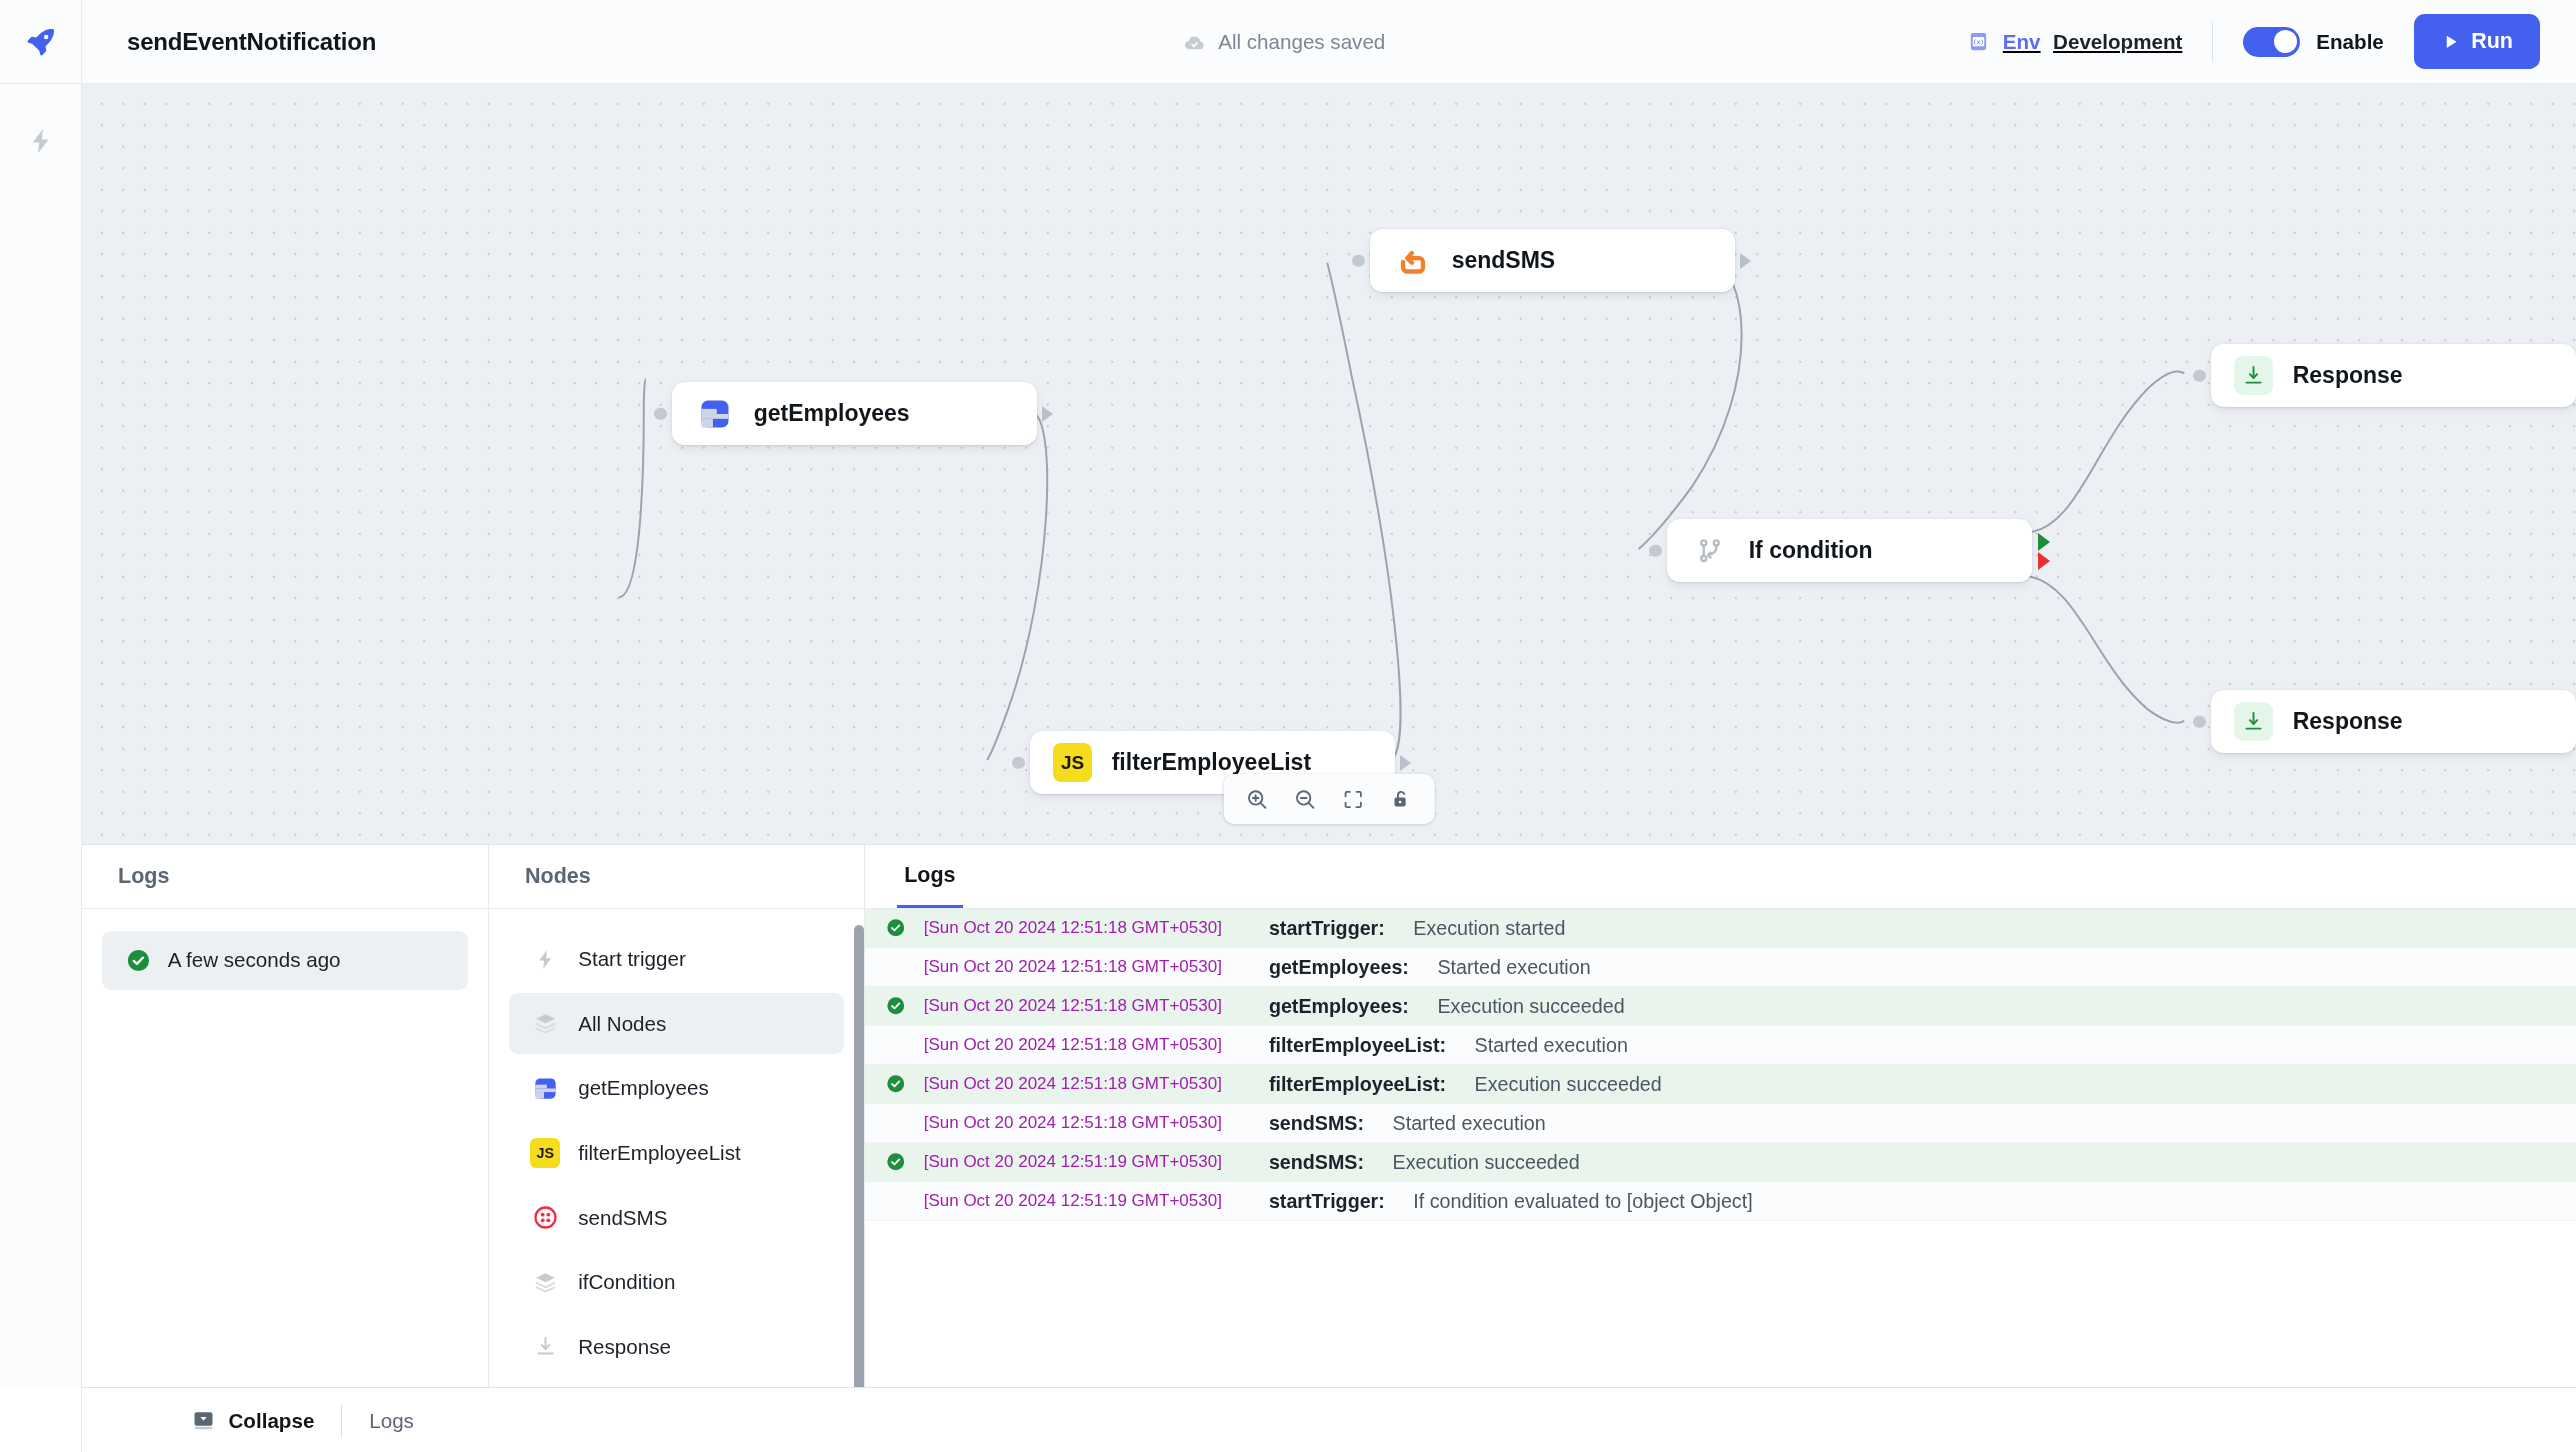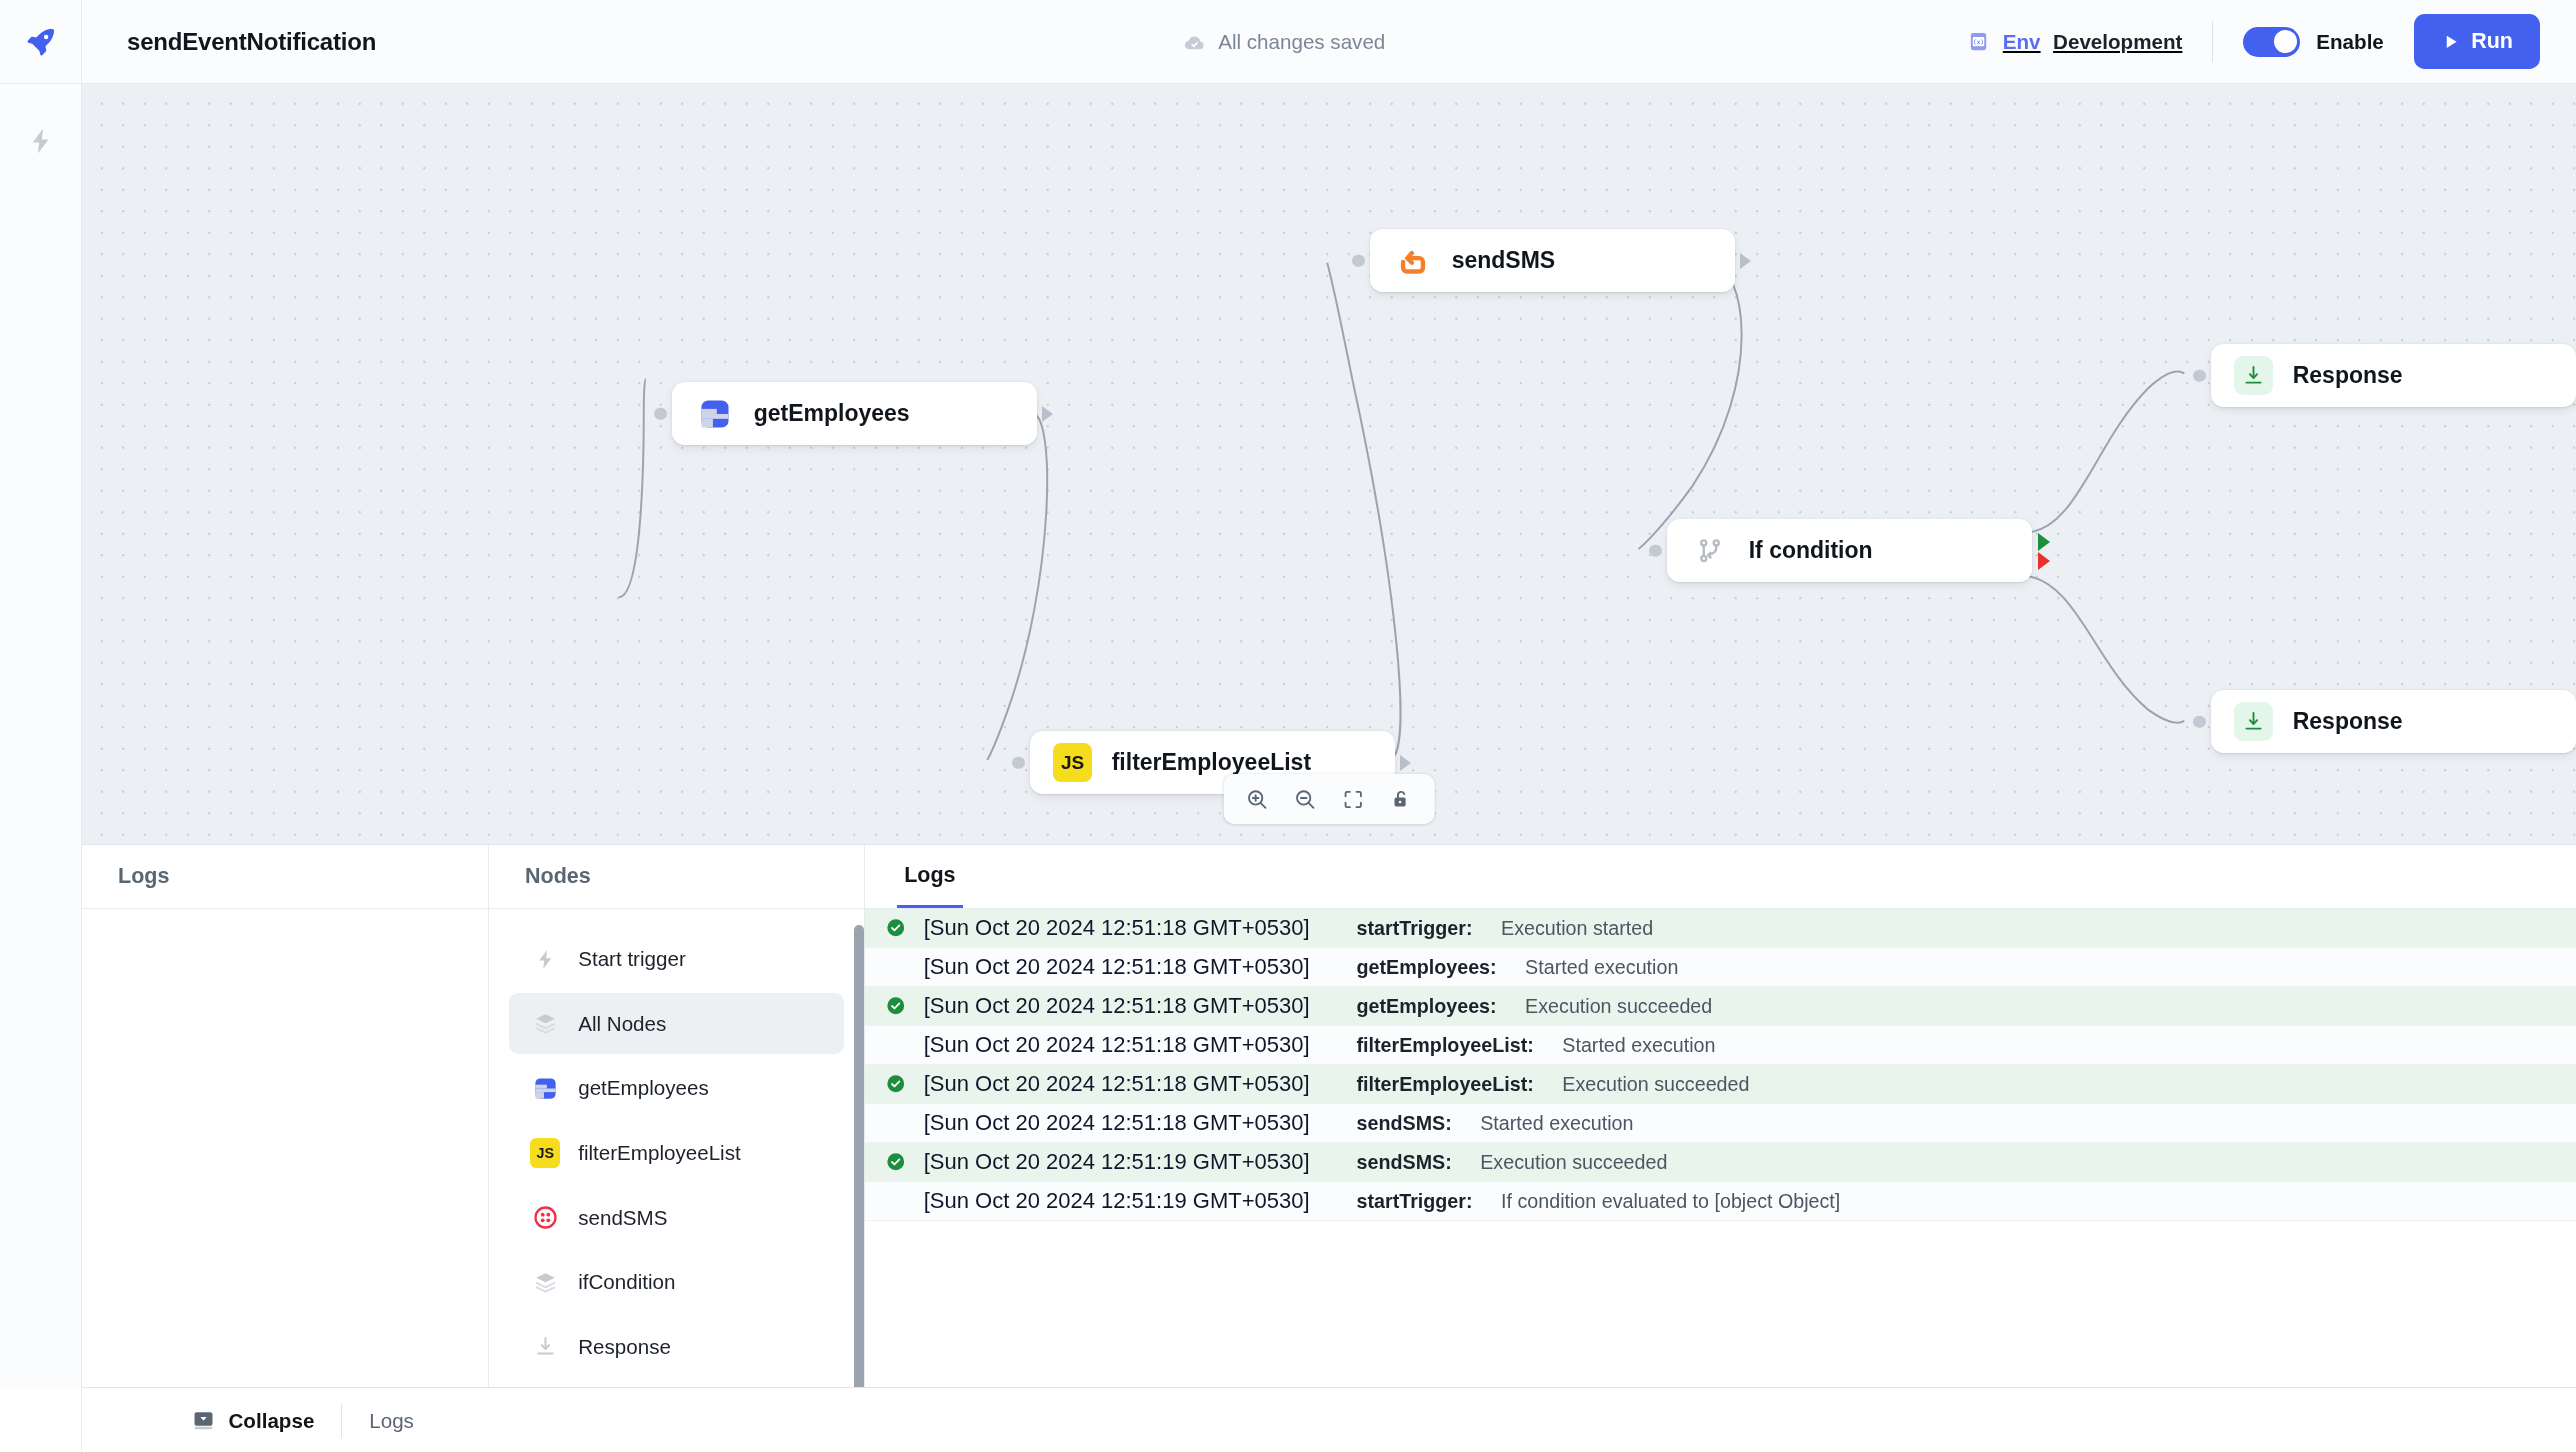--- a/index.html
+++ b/index.html
@@ -161,21 +161,21 @@
     border-radius: 5.4px; background: #9aa3ae; cursor: pointer;
   }
 
   .log-rows { font-size: 0; }
   .log-row {
     display: flex; align-items: center; height: 39px; padding-left: 19.7px; gap: 16px;
     background: #fbfcfd; border-bottom: 0.9px solid #f0f2f5;
   }
   .log-row.ok { background: #e9f5ec; }
   .log-badge { width: 23px; flex: 0 0 23px; display: flex; align-items: center; justify-content: center; }
-  .log-time { font-size: 22px; color: #0f172a; white-space: nowrap; }
+  .log-time { font-size: 17px; color: #a21caf; white-space: nowrap; }
   .log-node { font-size: 19.7px; color: #1c222b; font-weight: 700; margin-left: 31px; white-space: nowrap; text-align: right; }
   .log-msg { font-size: 19.7px; color: #4b5662; margin-left: 12.5px; white-space: nowrap; }
 
   .statusbar {
     height: 66px; flex: 0 0 66px; border-top: 0.9px solid #e1e5ea; background: #fff;
     display: flex; align-items: center; padding-left: 82px;
   }
   .sb-item { display: flex; align-items: center; gap: 12.5px; padding: 0 27px; cursor: pointer; }
   .sb-collapse-txt { font-size: 20.6px; color: #11161c; font-weight: 700; }
   .sb-logs-txt { font-size: 20.6px; color: #5b6673; font-weight: 500; }
@@ -368,20 +368,29 @@
             </svg>
           </div>
         </div>
       </div>
 
       <div class="panel">
 
         <div class="panel-col col-logs">
           <div class="col-head">
             <span class="col-head-txt">Logs</span>
+          </div>
+          <div class="col-body">
+            <div class="run-item">
+              <svg width="27" height="27" viewBox="0 0 24 24">
+                <circle cx="12" cy="12" r="9.4" fill="#1e8e3e"></circle>
+                <path d="M7.8 12.3 10.6 15l5.4-5.6" stroke="#ffffff" stroke-width="2" fill="none" stroke-linecap="round" stroke-linejoin="round"></path>
+              </svg>
+              <span class="run-item-txt">A few seconds ago</span>
+            </div>
           </div>
         </div>
 
         <div class="panel-col col-nodes">
           <div class="col-head">
             <span class="col-head-txt">Nodes</span>
           </div>
           <div class="col-body">
             <div class="node-list">
 

